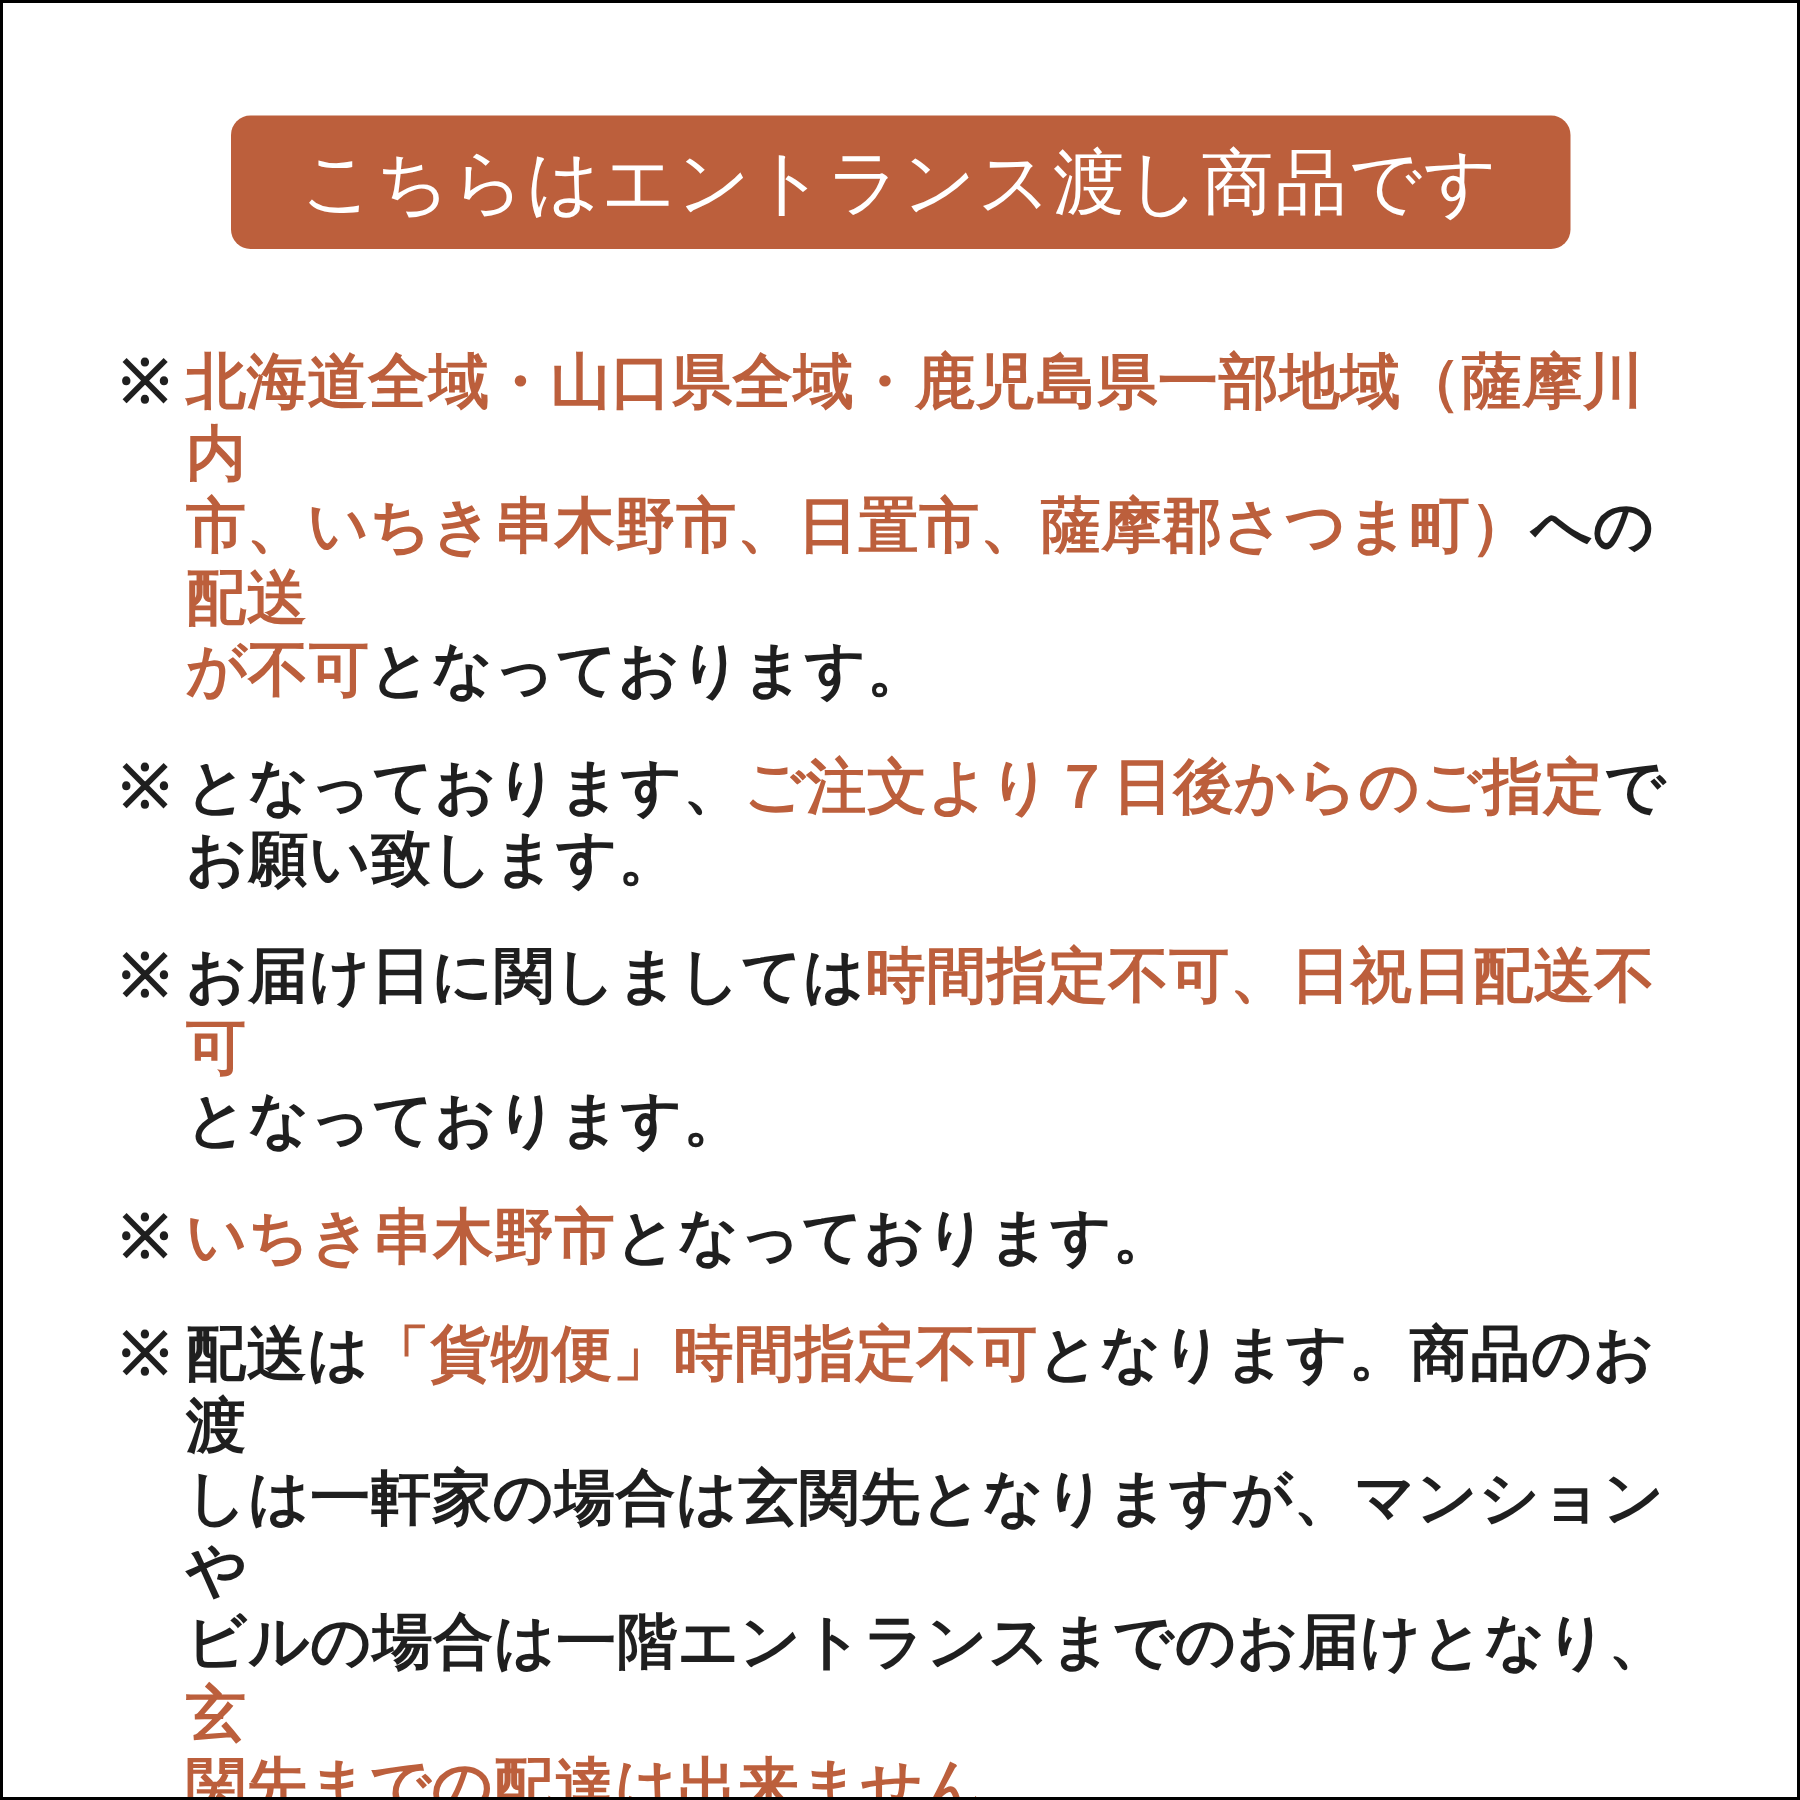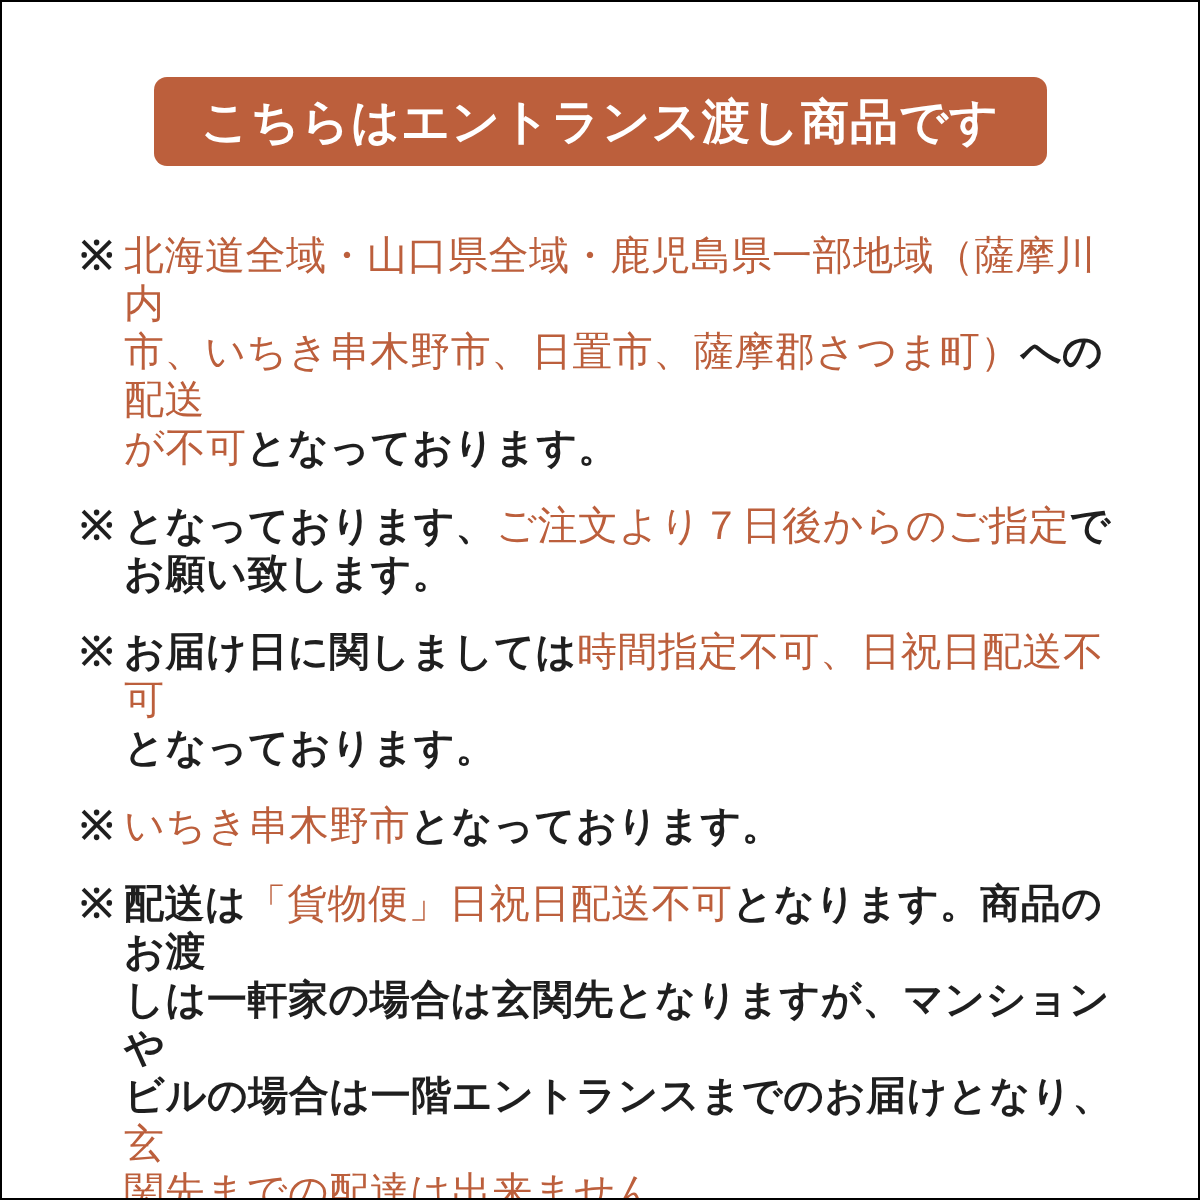--- a/index.html
+++ b/index.html
@@ -27,21 +27,21 @@
     margin: 75px auto 0 auto;
     background: var(--accent);
     border-radius: 13px;
     display: flex;
     align-items: center;
     justify-content: center;
   }
   .banner-text {
     color: #ffffff;
     font-size: 48px;
-    font-weight: 700;
+    font-weight: 400;
     letter-spacing: 1px;
     white-space: nowrap;
   }
   .notes {
     margin: 65px 68px 0 78px;
   }
   .note {
     display: flex;
     align-items: flex-start;
     font-size: 40px;
@@ -57,21 +57,21 @@
     flex: 0 0 44px;
     color: var(--text);
   }
   .note-text {
     flex: 1;
     white-space: pre-wrap;
     letter-spacing: 0.5px;
   }
   .note-text .em {
     color: var(--accent);
-    font-weight: 400;
+    font-weight: 700;
   }
 </style>
 </head>
 <body>
 
 <div class="page">
   <div class="banner">
     <span class="banner-text">こちらはエントランス渡し商品です</span>
   </div>
   <div class="notes" id="notes">
@@ -94,20 +94,20 @@
 となっております。</span></span>
   </div>
 
   <div class="note">
     <span class="note-marker">※</span>
     <span class="note-text"><span class="em">いちき串木野市</span><span>となっております。</span></span>
   </div>
 
   <div class="note">
     <span class="note-marker">※</span>
-    <span class="note-text"><span>配送は</span><span class="em">「貨物便」日祝日配送不可</span><span>となります。商品のお渡
+    <span class="note-text"><span>配送は</span><span class="em">「貨物便」時間指定不可</span><span>となります。商品のお渡
 しは一軒家の場合は玄関先となりますが、マンションや
 ビルの場合は一階エントランスまでのお届けとなり、</span><span class="em">玄
 関先までの配達は出来ません。</span></span>
   </div>
 
 </div>
 </div>
 
 </body></html>

